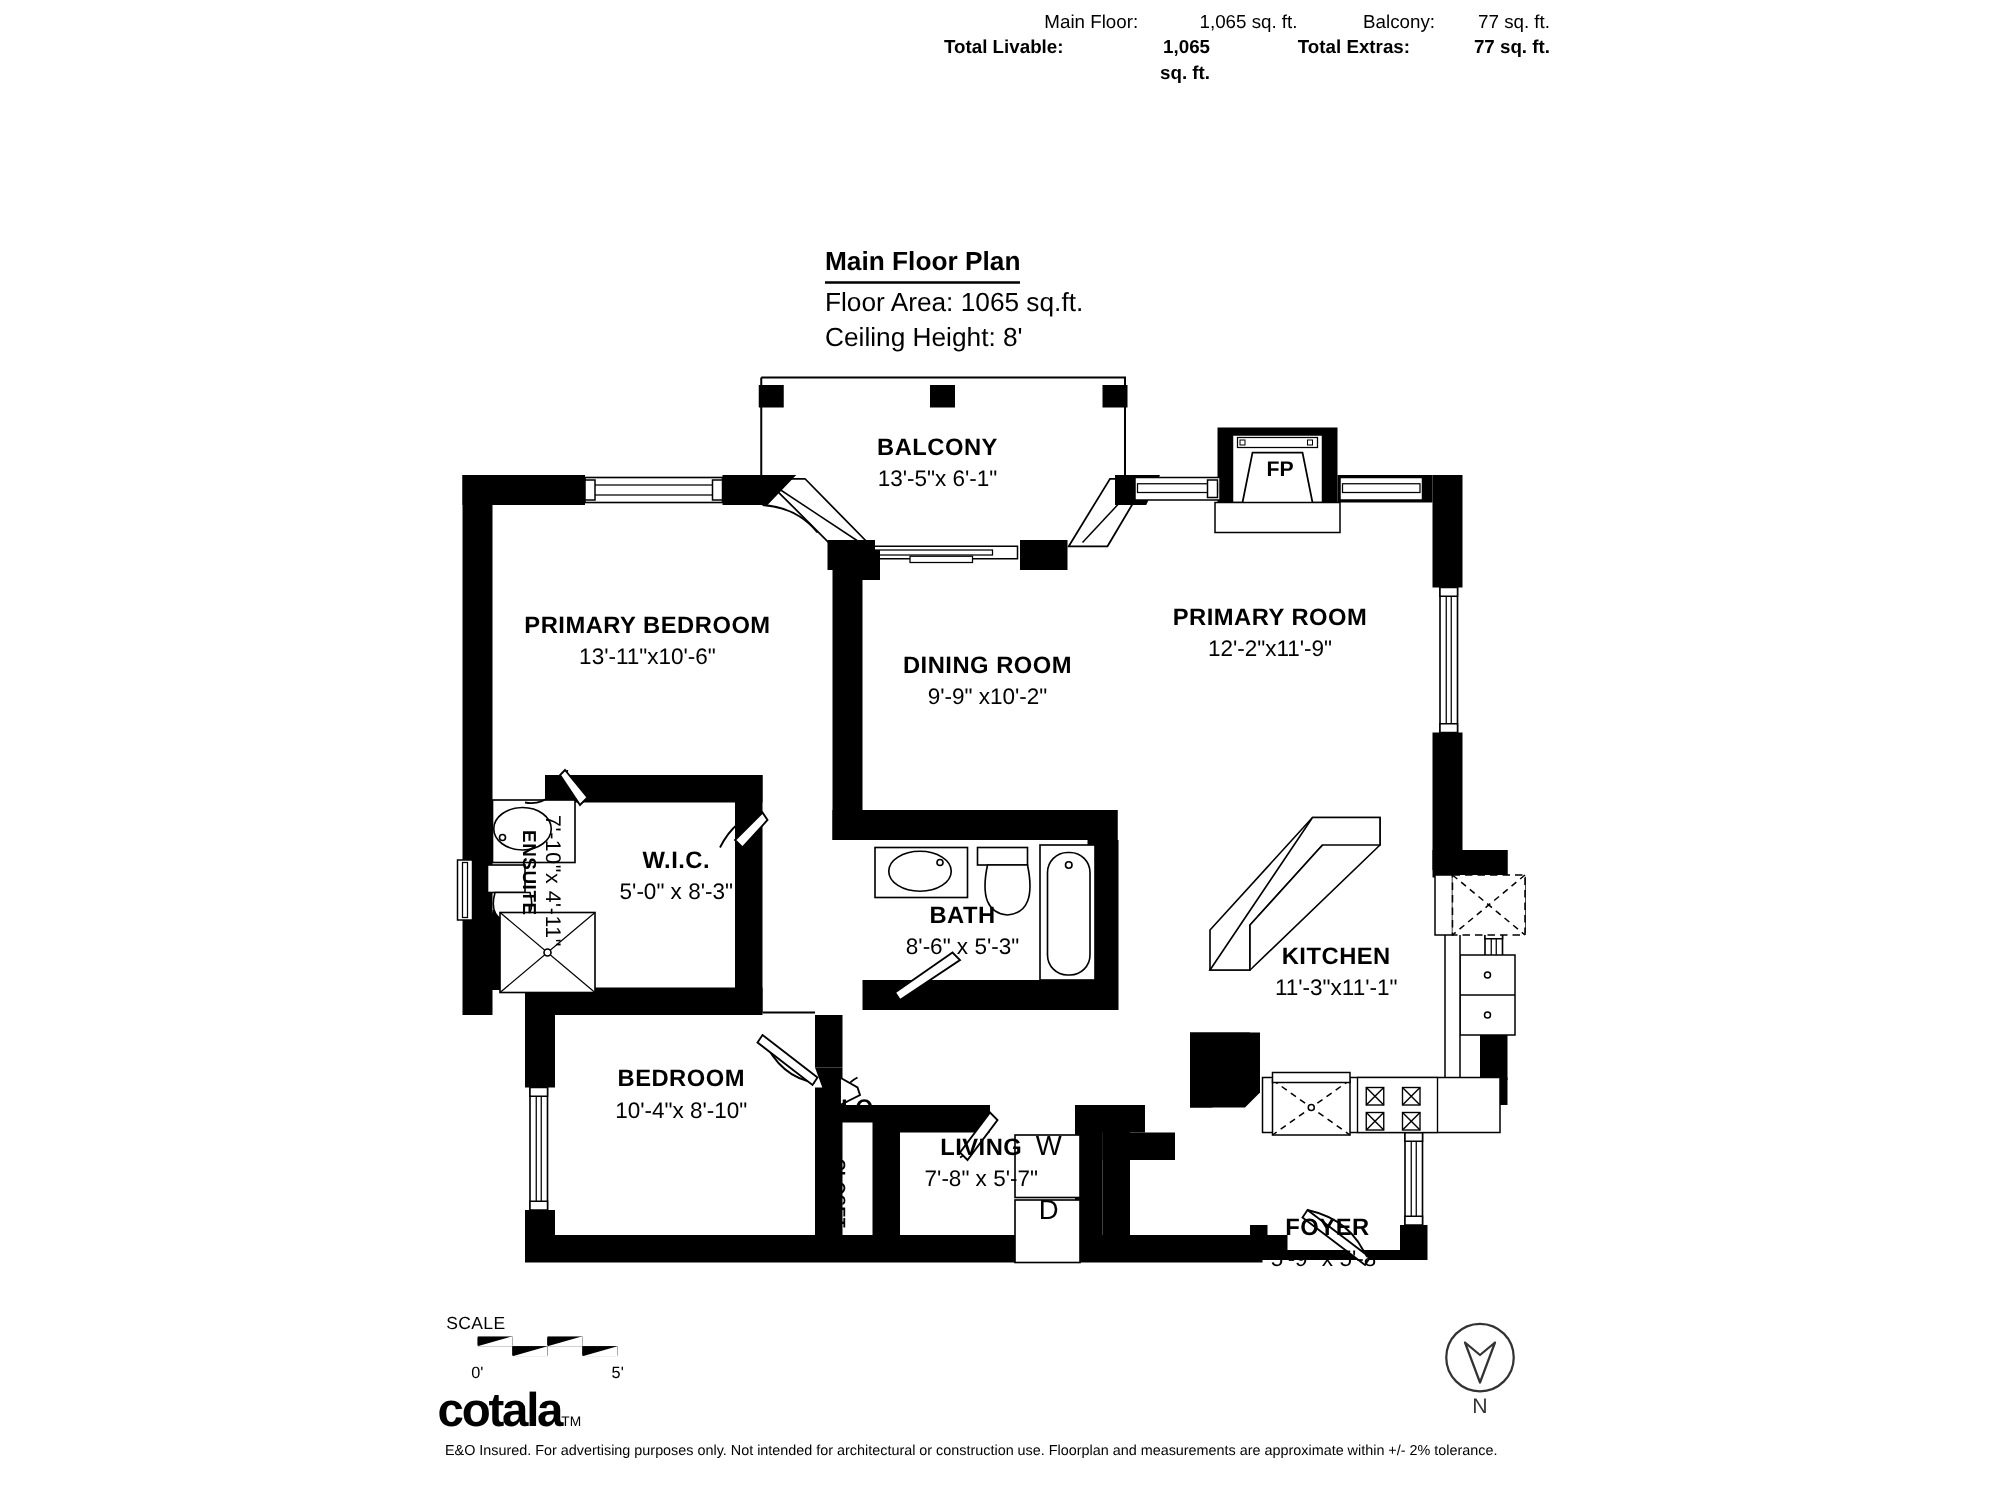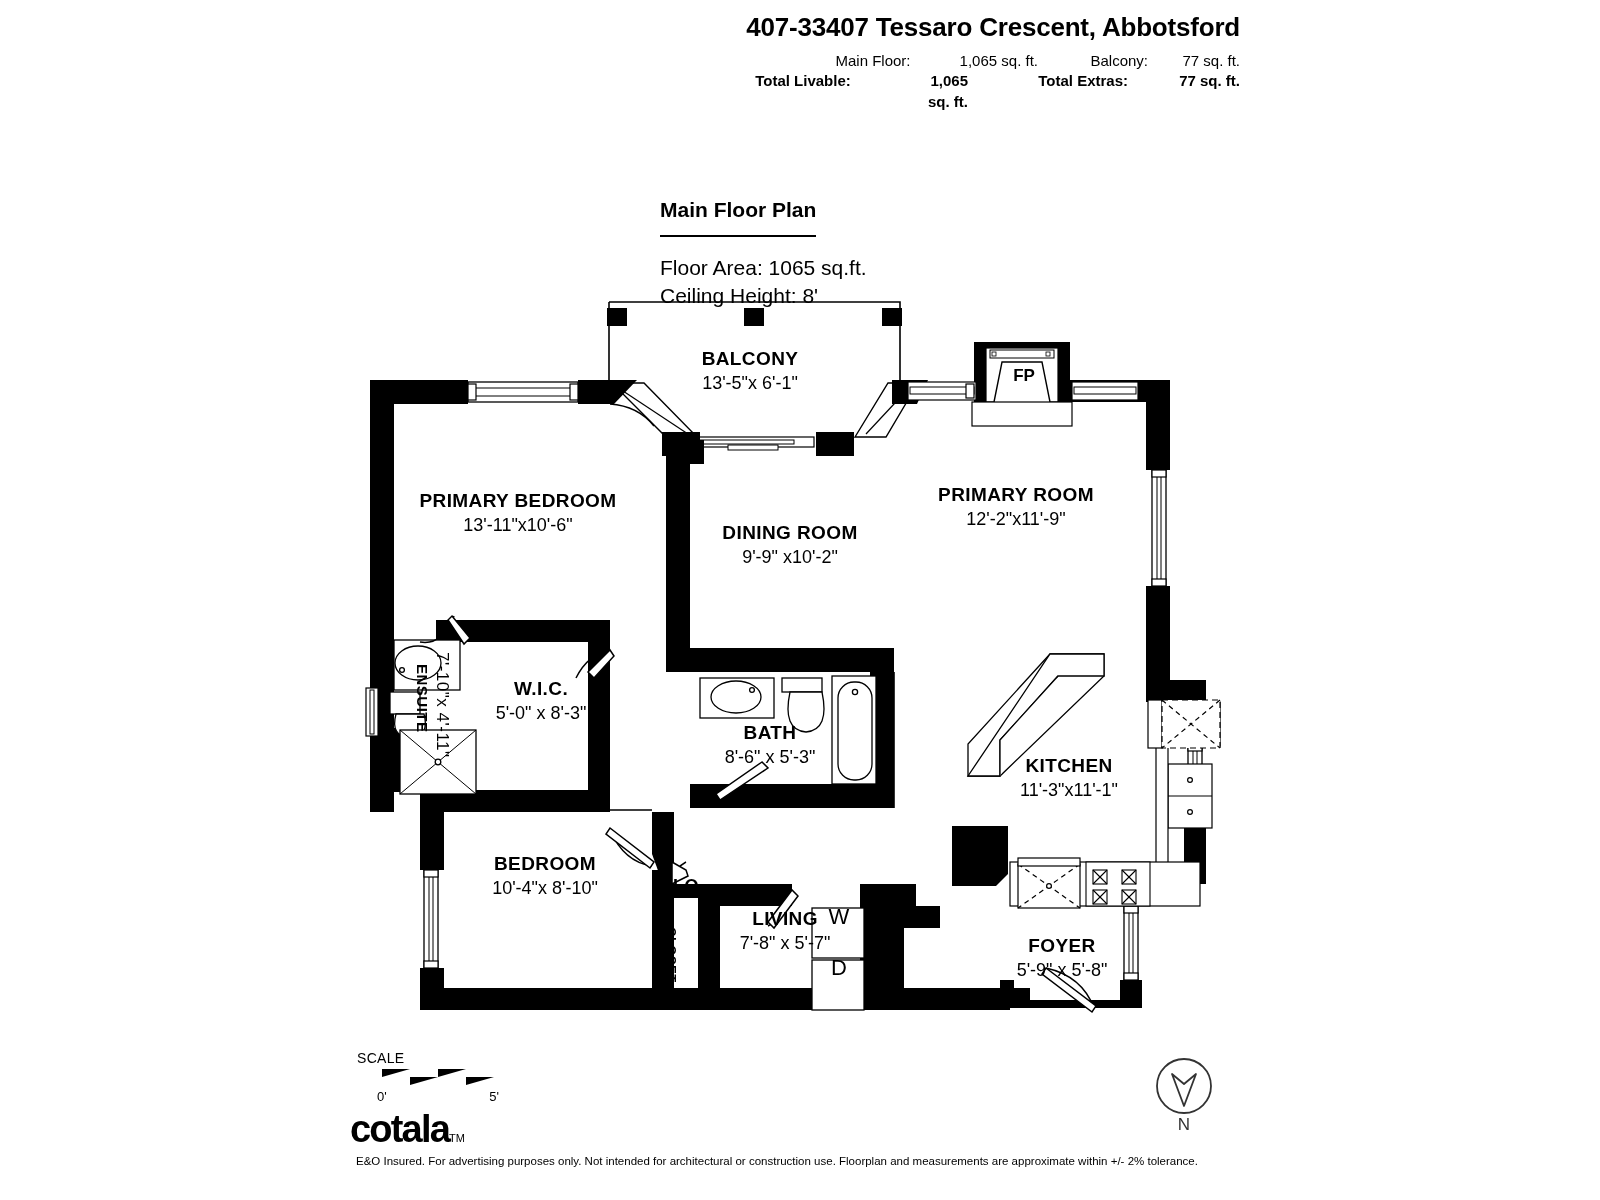--- a/index.html
+++ b/index.html
@@ -51,22 +51,22 @@
   #plan-caption {
     position: absolute;
     left: 660px; top: 196px;
     font-size: 21px;
     line-height: 1.33;
   }
   #plan-caption .hd {
     font-weight: bold;
     border-bottom: 2px solid #000;
     display: inline-block;
-    padding-bottom: 11px;
-    margin-bottom: 17px;
+    padding-bottom: 1px;
+    margin-bottom: 2px;
   }
 
   
   #plan {
     position: absolute;
     left: 0; top: 0;
     width: 1600px; height: 1200px;
   }
 
   
@@ -125,21 +125,20 @@
     display: inline-block;
     vertical-align: baseline;
     margin-left: 6px;
     margin-bottom: 1px;
   }
 </style>
 </head>
 <body>
 
 <div id="header">
-  <div id="title">407-33407 Tessaro Crescent, Abbotsford</div>
   <div class="stat-table">
     <div class="stat-row r1">
       <span class="lbl">Main Floor:</span>
       <span class="val">1,065 sq. ft.</span>
       <span class="lbl2">Balcony:</span>
       <span class="val2">77 sq. ft.</span>
     </div>
     <div class="stat-row r2">
       <span class="lbl">Total Livable:</span>
       <span class="val">1,065 sq. ft.</span>
@@ -478,21 +477,21 @@
 <div class="room" style="left:422px; top:853px; width:246px;">
   <div class="nm">BEDROOM</div>
   <div class="dim">10'-4"x 8'-10"</div>
 </div>
 
 <div class="room" style="left:700px; top:908px; width:170px;">
   <div class="nm">LIVING</div>
   <div class="dim">7'-8"  x  5'-7"</div>
 </div>
 
-<div class="room" style="left:948px; top:935px; width:228px;">
+<div class="room" style="left:948px; top:972px; width:228px;">
   <div class="nm">FOYER</div>
   <div class="dim">5'-9"  x  5'-8"</div>
 </div>
 
 <div class="room tiny" style="left:654px; top:876px; width:56px;">
   <div class="nm">CLO.</div>
 </div>
 
 <div class="vert" style="left:664px; top:927px; font-size:13px;">
   <span>CLOSET</span>

